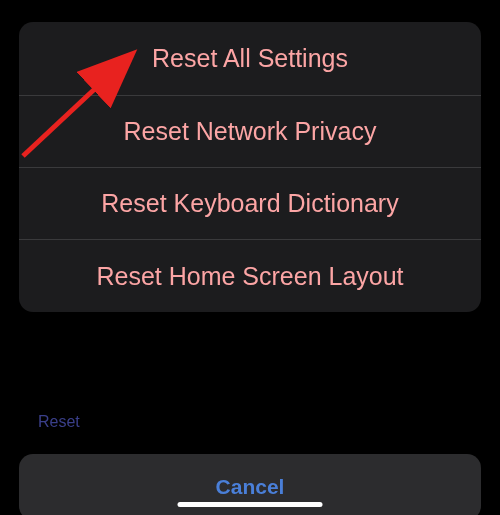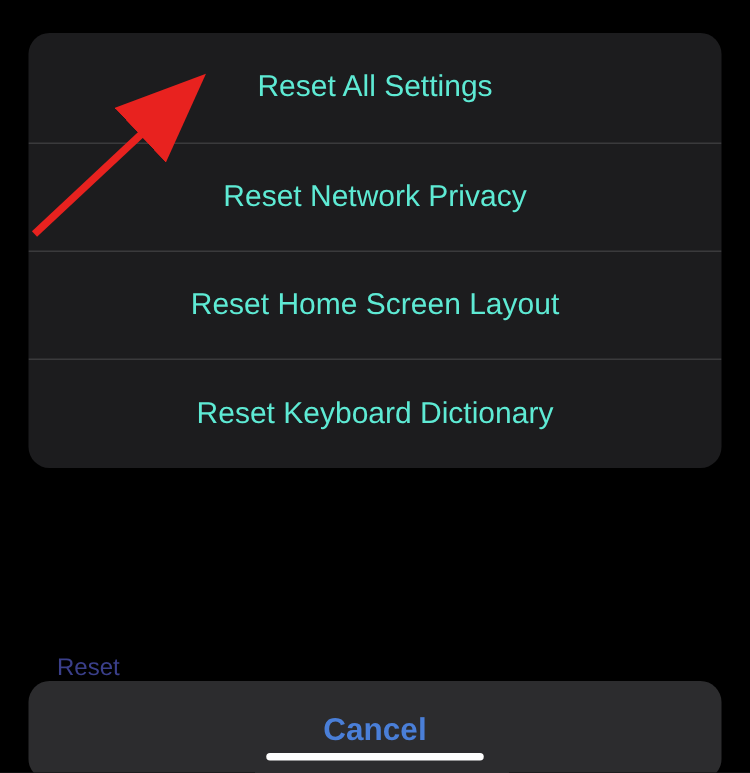--- a/index.html
+++ b/index.html
@@ -15,39 +15,38 @@
       position: relative;
       overflow: hidden;
     }
     .background-text {
       position: absolute;
       left: 38px;
       top: 413px;
       color: #3a3f8a;
       font-size: 16px;
       z-index: 0;
-      margin-top: 24px;
     }
     .action-sheet {
       position: absolute;
       left: 19px;
       right: 19px;
       top: 22px;
       background: #1c1c1e;
       border-radius: 14px;
       overflow: hidden;
       z-index: 2;
     }
     .action-item {
       height: 72px;
       display: flex;
       align-items: center;
       justify-content: center;
-      color: #5eead4;
-      font-size: 20px;
+      color: #fca5a5;
+      font-size: 25px;
       font-weight: 400;
       border-bottom: 1px solid #3a3a3c;
       cursor: pointer;
     }
     .action-item:last-child {
       border-bottom: none;
     }
     .action-item:first-child {
       height: 74px;
     }
@@ -94,24 +93,24 @@
 <div class="background-text">Reset</div>
 
 <div class="action-sheet">
   <div class="action-item">
     <span>Reset All Settings</span>
   </div>
   <div class="action-item">
     <span>Reset Network Privacy</span>
   </div>
   <div class="action-item">
-    <span>Reset Home Screen Layout</span>
+    <span>Reset Keyboard Dictionary</span>
   </div>
   <div class="action-item">
-    <span>Reset Keyboard Dictionary</span>
+    <span>Reset Home Screen Layout</span>
   </div>
 </div>
 
 <div class="cancel-button">
   <span>Cancel</span>
 </div>
 
 <div class="home-indicator"></div>
 
 <svg class="arrow-annotation" width="130" height="130" viewBox="0 0 130 130">

